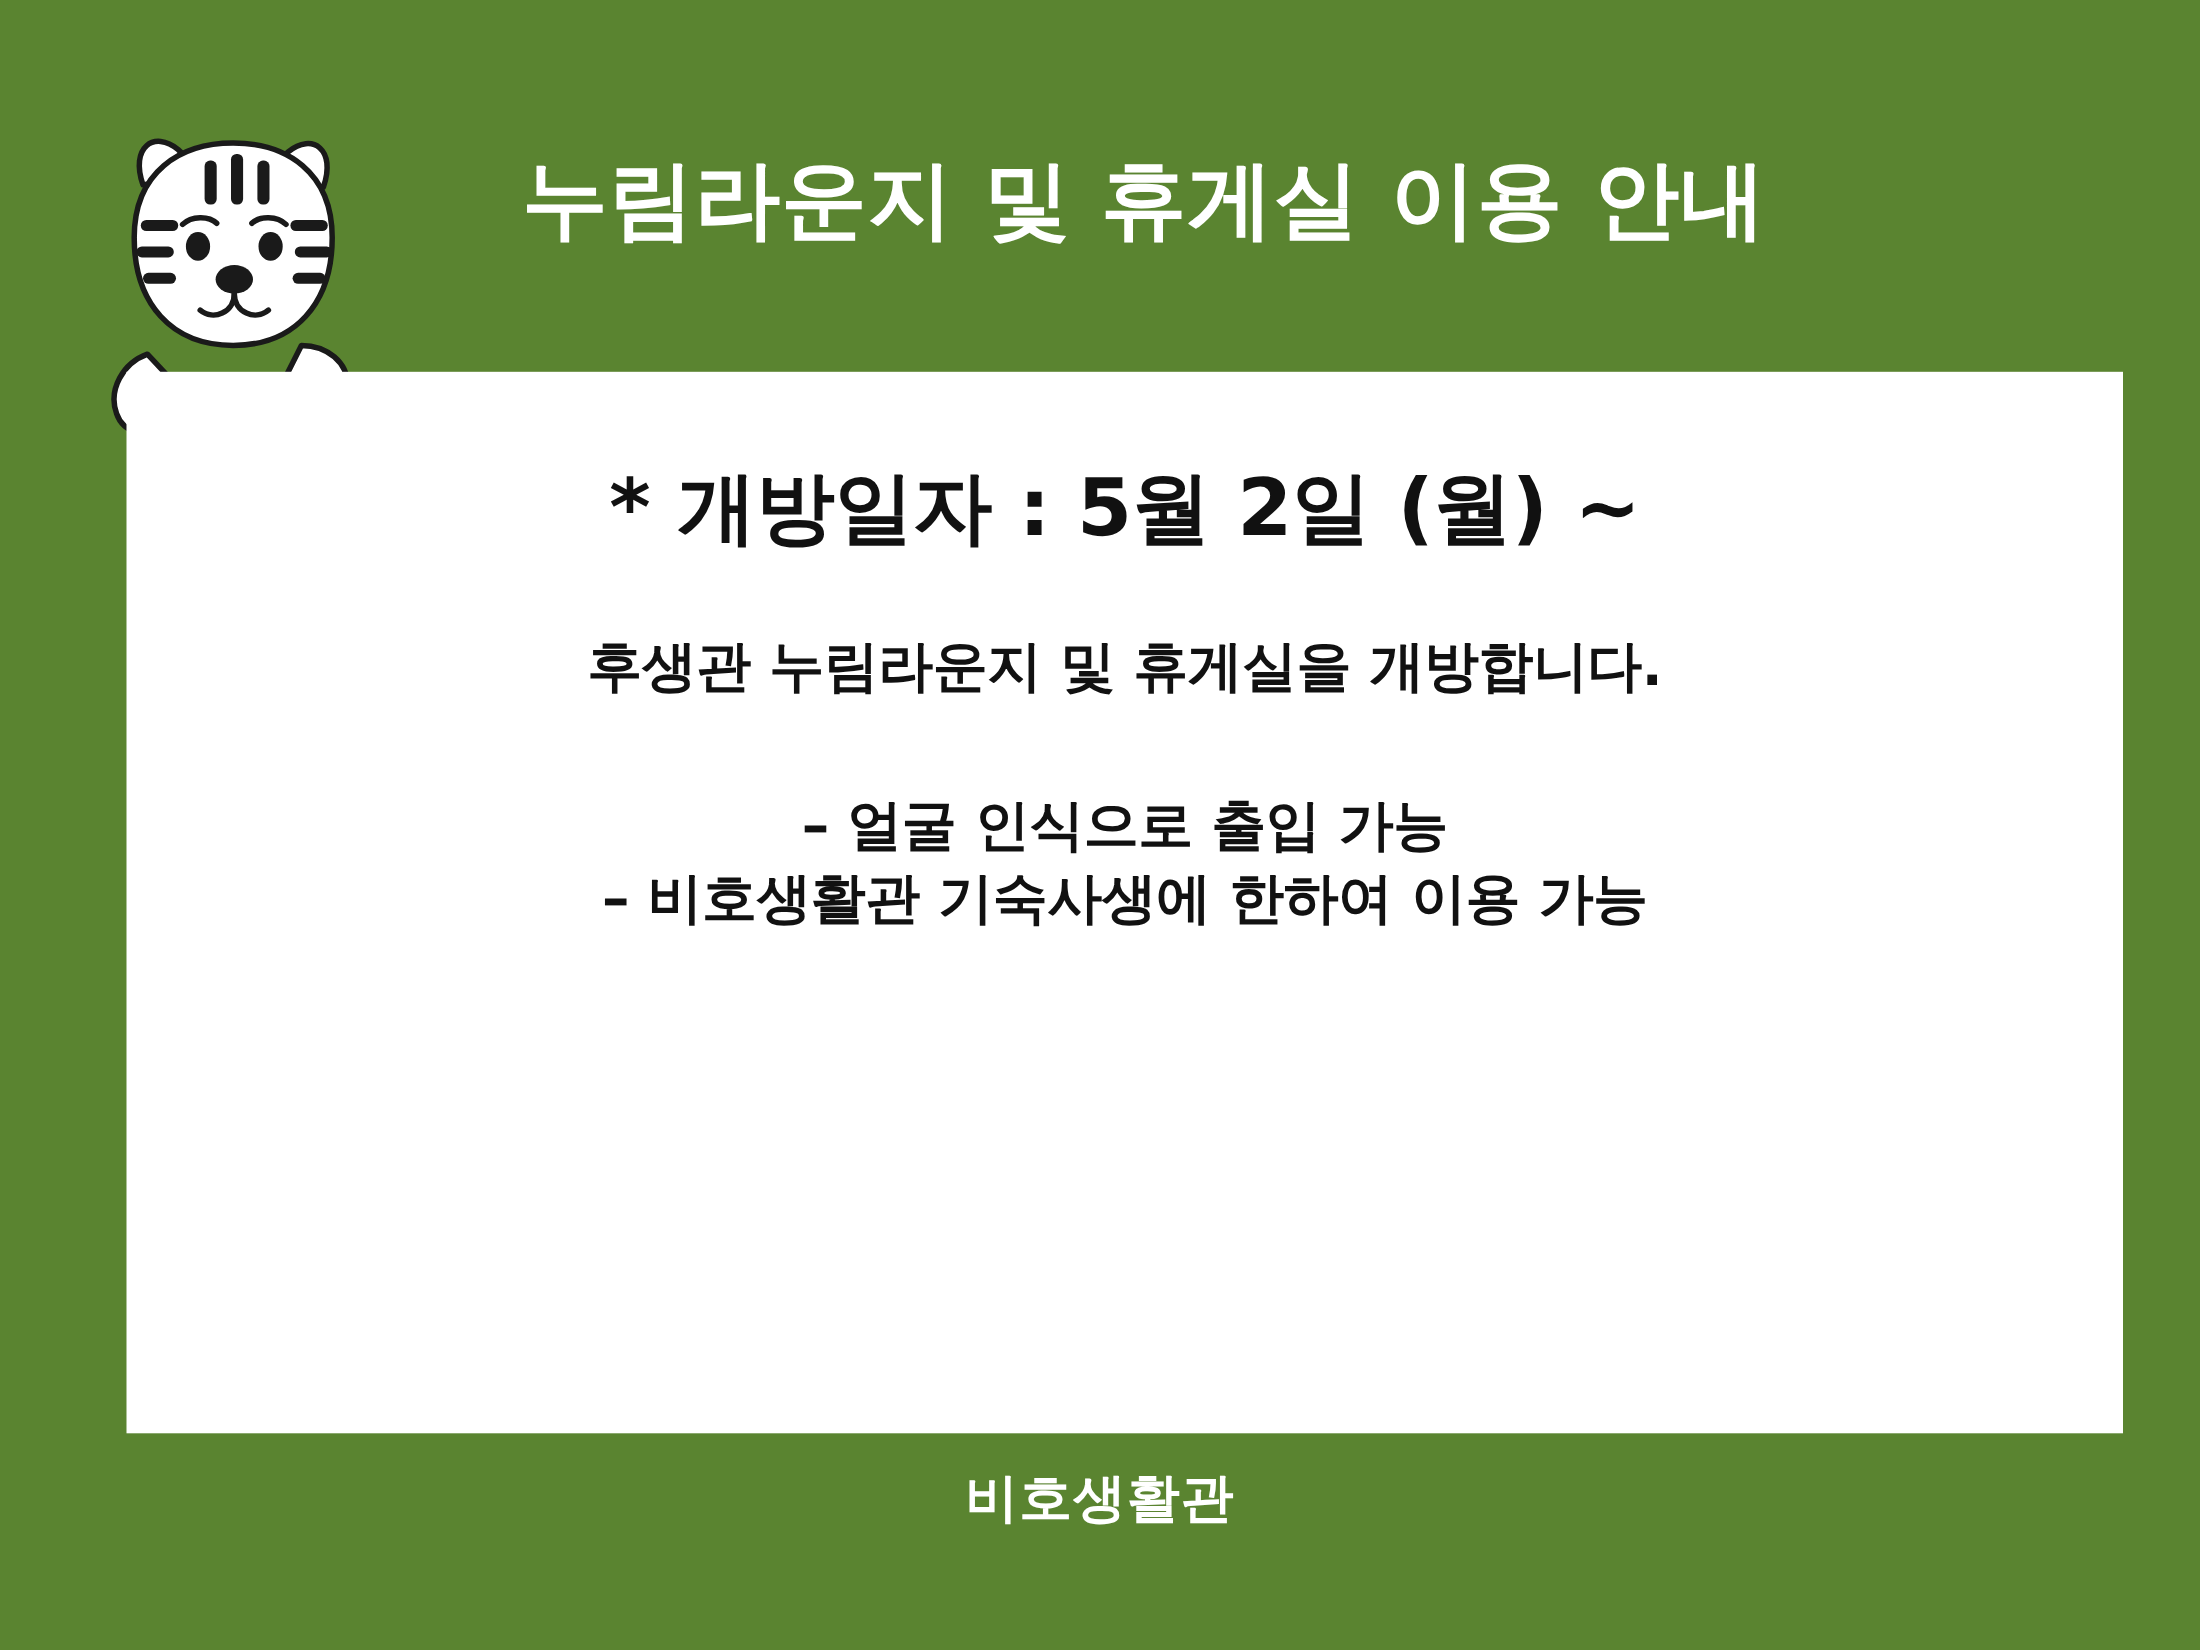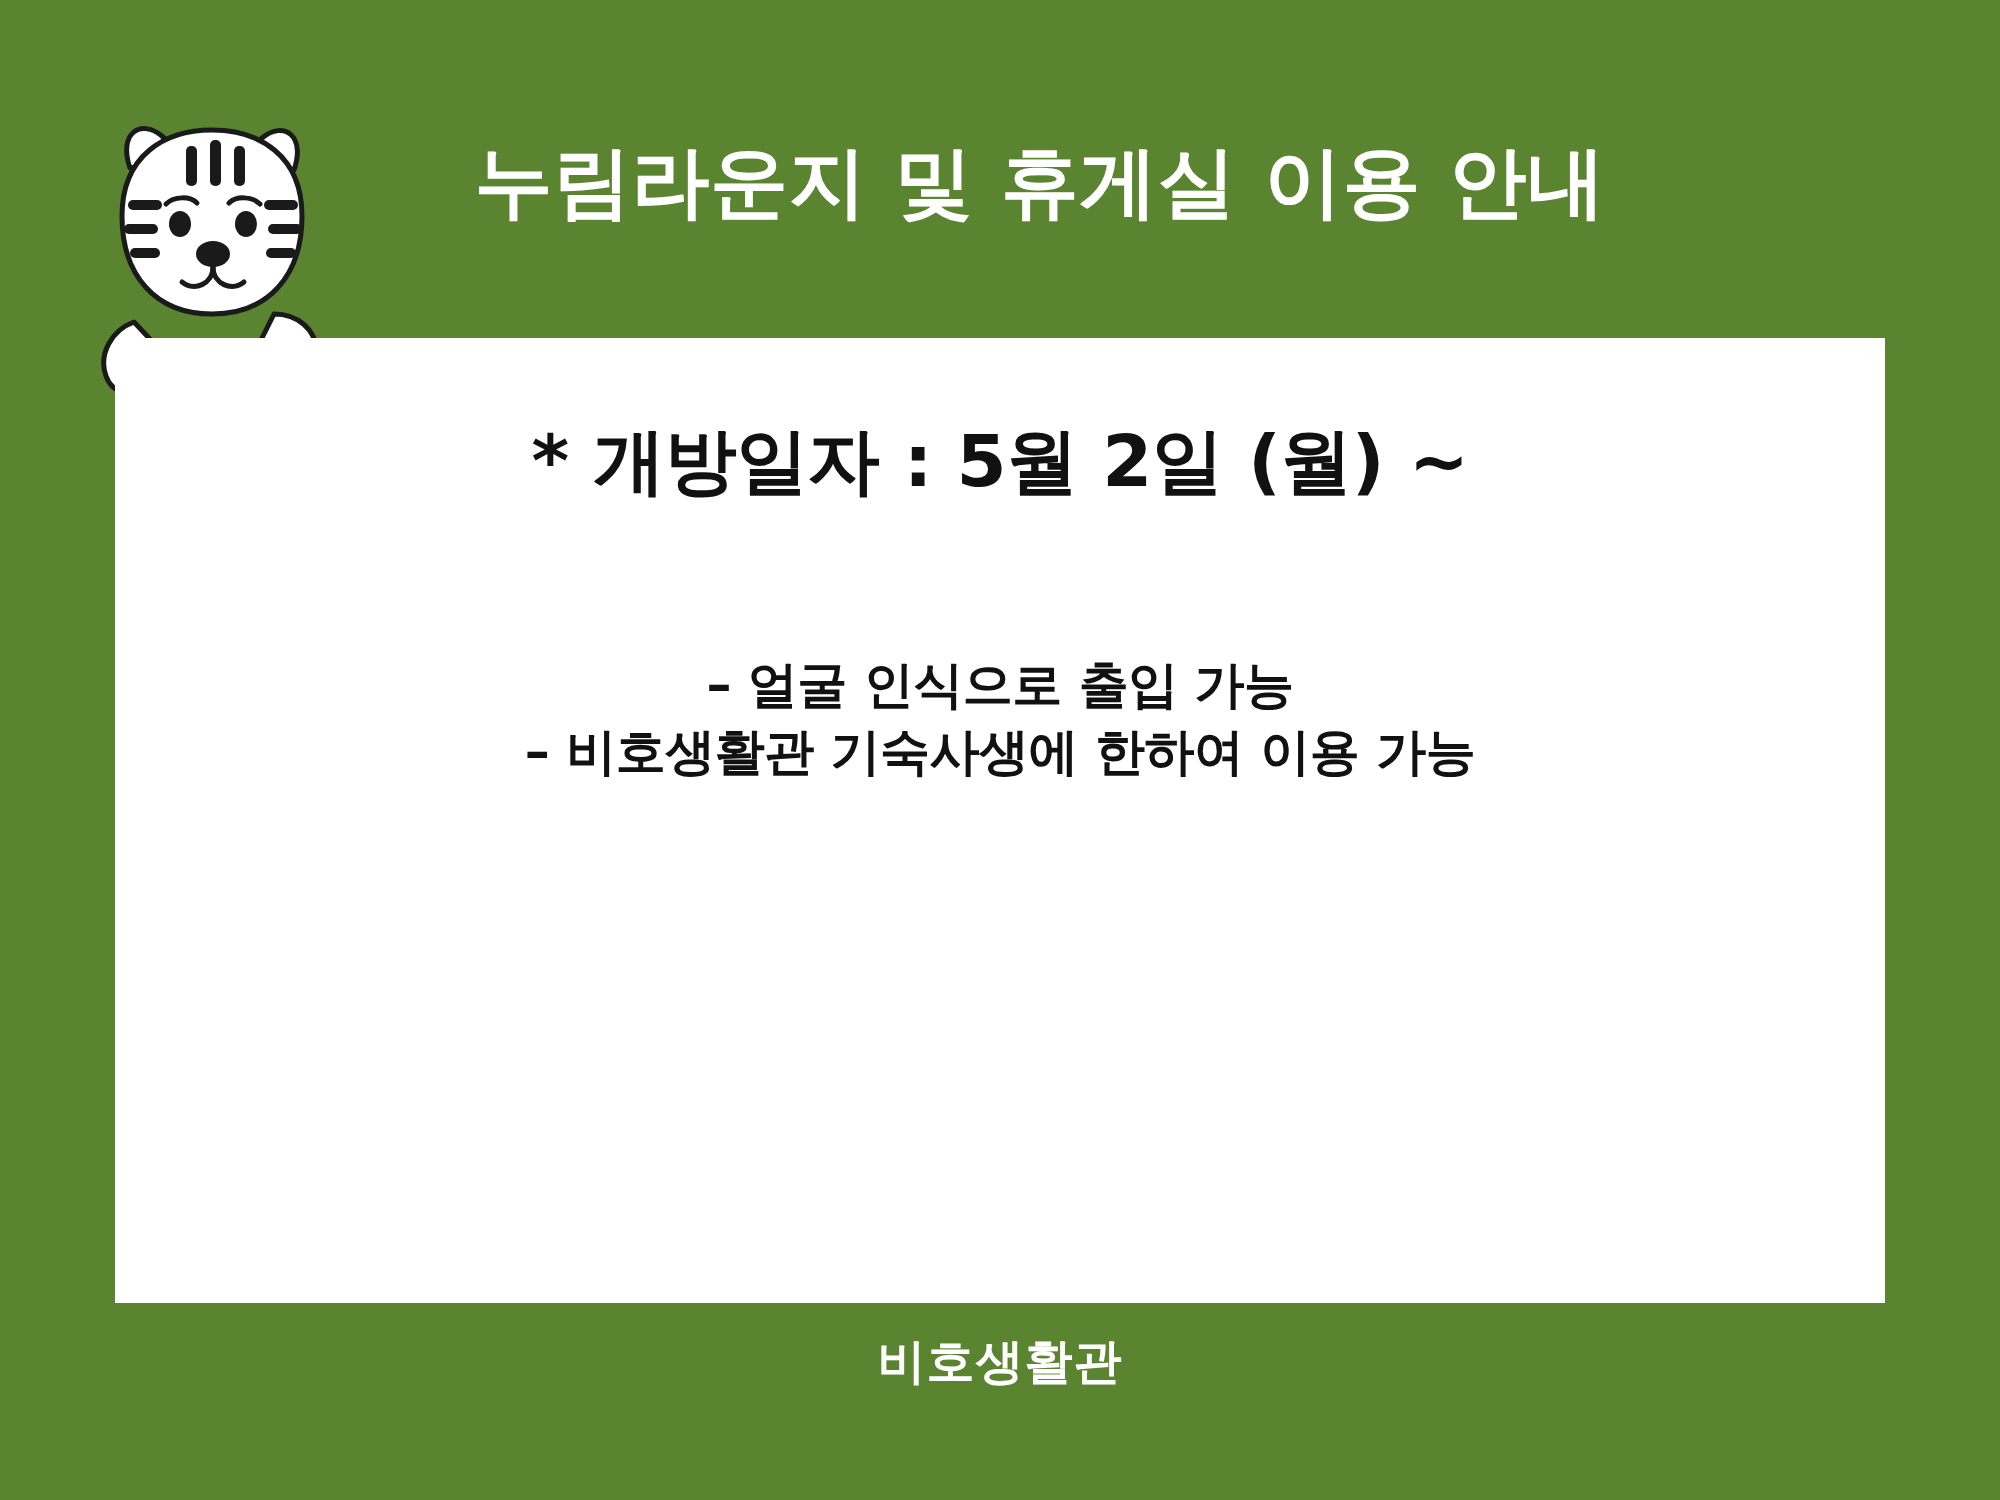--- a/index.html
+++ b/index.html
@@ -39,20 +39,21 @@
   }
 
   
   #content-panel {
     position: absolute;
     left: 115px;
     top: 338px;
     width: 1770px;
     height: 965px;
     background: #FFFFFF;
+    padding-left: 45px;
   }
 
   .panel-inner {
     position: absolute;
     left: 0;
     top: 0;
     width: 100%;
     height: 100%;
     display: flex;
     flex-direction: column;
@@ -185,20 +186,21 @@
 
   <div id="poster-title">누림라운지 및 휴게실 이용 안내</div>
 
   <div id="content-panel">
     <div class="panel-inner">
 
       <div class="headline">* 개방일자 : 5월 2일 (월) ~</div>
 
 
       <div class="body-block">
+        <div class="body-line">후생관 누림라운지 및 휴게실을 개방합니다.</div>
       </div>
 
       <div class="notes-block">
         <div class="note-line">– 얼굴 인식으로 출입 가능</div>
         <div class="note-line">– 비호생활관 기숙사생에 한하여 이용 가능</div>
       </div>
 
     </div>
   </div>
 

